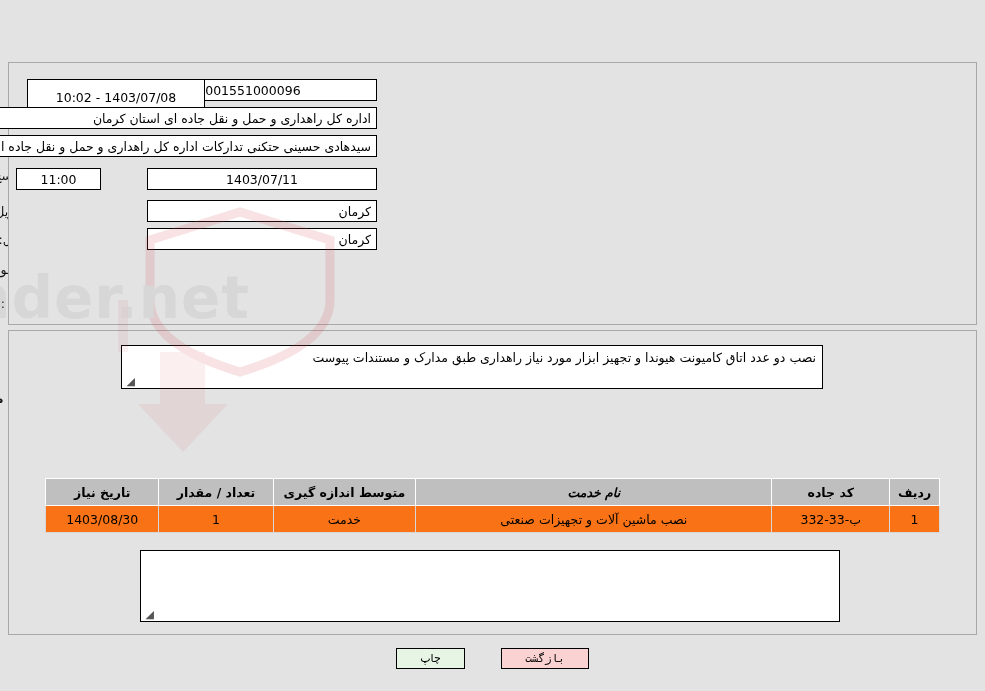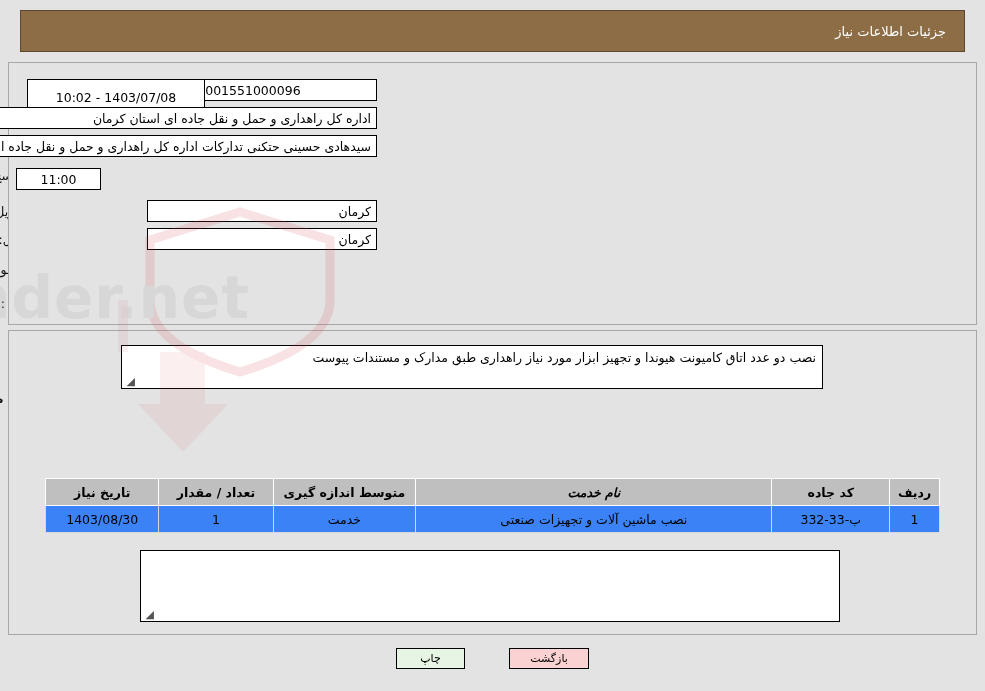--- a/index.html
+++ b/index.html
@@ -138,21 +138,21 @@
     background: #bfbfbf;
     border: 1px solid #ffffff;
     color: #000;
     font-weight: bold;
     height: 26px;
     padding: 0 6px;
     text-align: center;
     white-space: nowrap;
   }
   .tbl td {
-    background: #3b82f6;
+    background: #f97316;
     border: 1px solid #d7d7d7;
     height: 26px;
     padding: 0 6px;
     text-align: center;
     color: #000;
     white-space: nowrap;
   }
 
   
   .btn {
@@ -176,39 +176,37 @@
 
   <svg class="watermark" viewBox="0 0 985 691">
     <g opacity="0.16">
       <path d="M150 240 L240 212 L330 240 L330 300 Q330 345 240 372 Q150 345 150 300 Z" fill="none" stroke="#d04a52" stroke-width="9"></path>
       <text x="250" y="318" font-family="DejaVu Sans, sans-serif" font-size="58" font-weight="bold" fill="#9a9a9a" letter-spacing="1">AriaTender.net</text>
       <path d="M160 352 L205 352 L205 404 L228 404 L183 452 L138 404 L160 404 Z" fill="#d04a52" opacity="0.55"></path>
       <path d="M118 300 L128 300 L128 352 L118 352 Z" fill="#d04a52" opacity="0.5"></path>
     </g>
   </svg>
 
-  <div class="header-bar">
-    <div class="header-title">جزئیات اطلاعات نیاز</div>
-  </div>
 
   <div class="panel panel-top"></div>
 
   <div class="lbl" style="right:896px; top:84px;">شماره نیاز:</div>
   <div class="field center" style="right:608px; top:79px; width:280px; height:22px; z-index:3;">1103001551000096</div>
 
   <div class="lbl" style="right:698px; top:84px;">تاریخ و ساعت اعلان عمومی:</div>
   <div class="field center" style="right:780px; top:79px; width:178px; height:36px; z-index:3;">1403/07/08 - 10:02</div>
 
   <div class="lbl" style="right:896px; top:112px;">نام دستگاه خریدار:</div>
   <div class="field" style="right:608px; top:107px; width:727px; height:22px; z-index:3; justify-content:flex-start;">اداره کل راهداری و حمل و نقل جاده ای استان کرمان</div>
 
   <div class="lbl" style="right:896px; top:140px;">ایجاد کننده درخواست:</div>
   <div class="field" style="right:608px; top:135px; width:450px; height:22px; z-index:3; justify-content:flex-start;">سیدهادی حسینی حتکنی تدارکات اداره کل راهداری و حمل و نقل جاده ای است</div>
 
   <div class="lbl" style="right:896px; top:168px; line-height:15px;">مهلت ارسال پاسخ: تا تاریخ:</div>
+  <div class="field center" style="right:608px; top:168px; width:230px; height:22px; z-index:3;">1403/07/11</div>
   <div class="lbl" style="right:846px; top:173px;">ساعت</div>
   <div class="field center" style="right:884px; top:168px; width:85px; height:22px; z-index:3;">11:00</div>
 
   <div class="lbl" style="right:896px; top:204px;">استان محل تحویل:</div>
   <div class="field" style="right:608px; top:200px; width:230px; height:22px; z-index:3; justify-content:flex-start;">کرمان</div>
 
   <div class="lbl" style="right:896px; top:232px;">شهر محل تحویل:</div>
   <div class="field" style="right:608px; top:228px; width:230px; height:22px; z-index:3; justify-content:flex-start;">کرمان</div>
 
   <div class="lbl" style="right:896px; top:262px;">طبقه بندی موضوعی:</div>
@@ -262,15 +260,15 @@
     </tbody>
   </table>
 
   <div class="lbl bold" style="right:860px; top:583px;">توصیحات خریدار:</div>
   <div class="ta" style="right:145px; top:550px; width:700px; height:72px; z-index:3;">
     <span></span>
     <span class="grip">◢</span>
   </div>
 
   <div class="btn btn-print" style="right:520px; top:648px; width:69px; height:21px;">چاپ</div>
-  <div class="btn btn-back" style="right:396px; top:648px; width:80px; height:21px;">بازگشت</div>
+  <div class="btn btn-back" style="right:396px; top:648px; width:88px; height:21px;font-family:Liberation Mono, monospace;">بازگشت</div>
 
 </div>
 
 </body></html>

